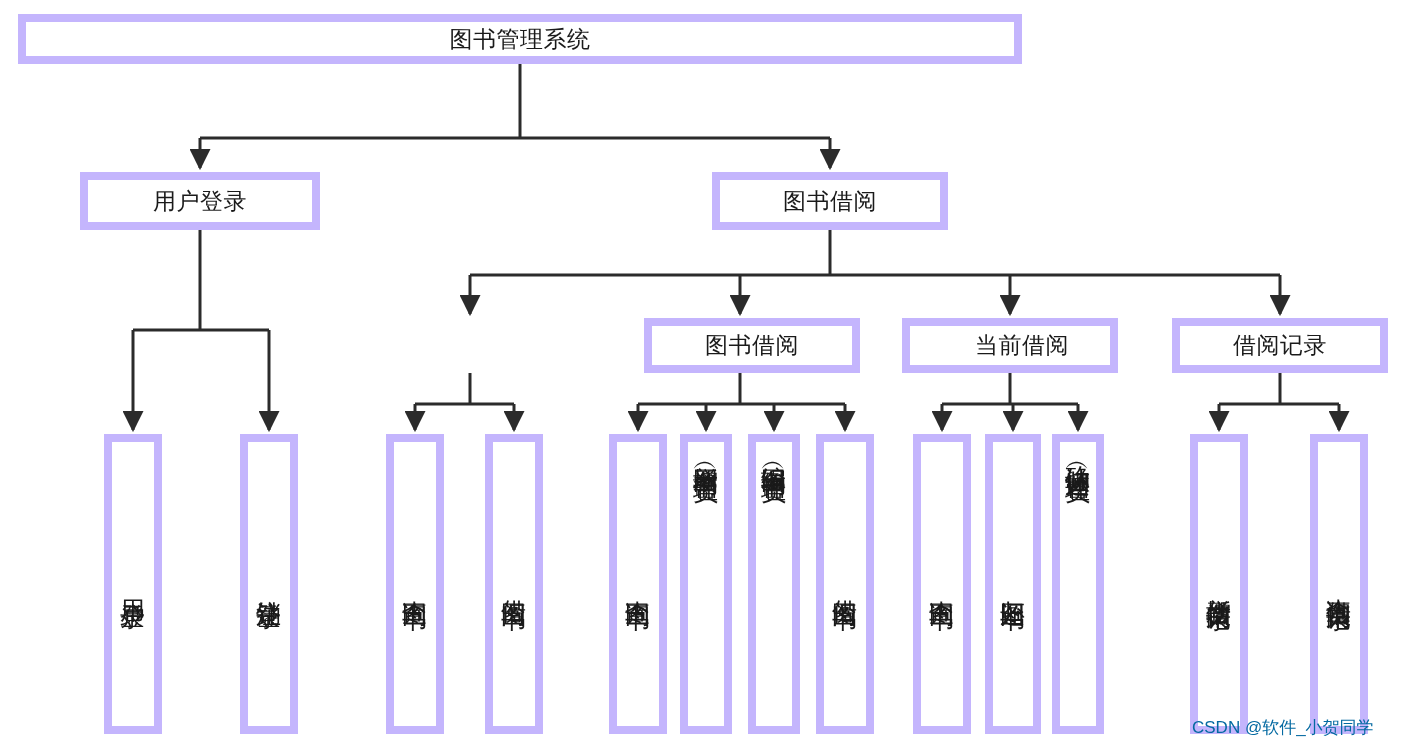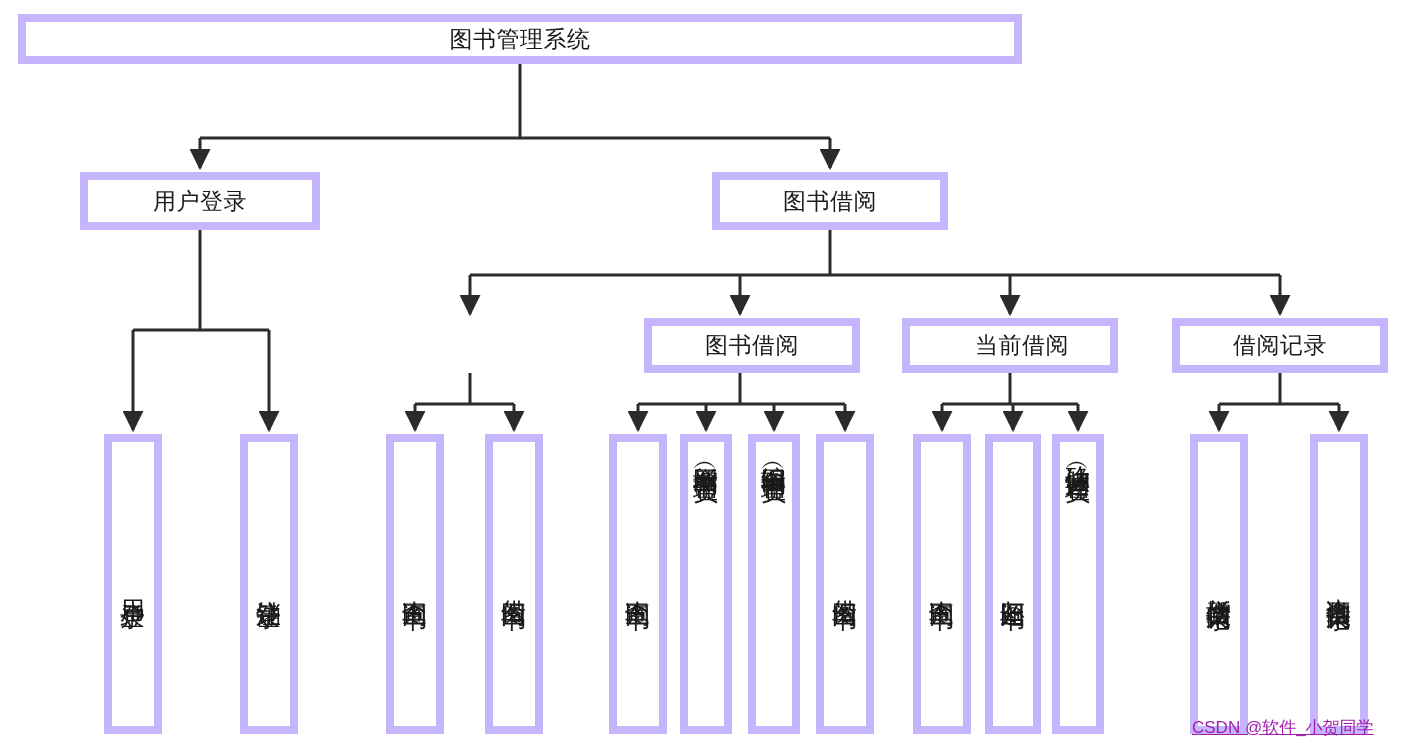--- a/index.html
+++ b/index.html
@@ -62,26 +62,25 @@
   .node.leaf .node-label {
     writing-mode: vertical-rl;
     text-orientation: upright;
     font-size: 25px;
     line-height: 1.12;
     letter-spacing: 2px;
     white-space: nowrap;
   }
   .watermark {
     position: absolute;
-    color: #a21caf;
+    color: #0369a1;
     font-size: 17px;
     white-space: nowrap;
     z-index: 3;
     font-family: "Liberation Sans", "DejaVu Sans", sans-serif;
-    text-decoration: underline;
   }
 </style>
 </head>
 <body>
 
 <div id="canvas">
 
   <svg id="wires" viewBox="0 0 1405 747" width="1405" height="747" xmlns="http://www.w3.org/2000/svg">
     <defs>
       <marker id="arrow" viewBox="0 0 10 10" refX="9" refY="5" markerWidth="7" markerHeight="7" orient="auto-start-reverse">

